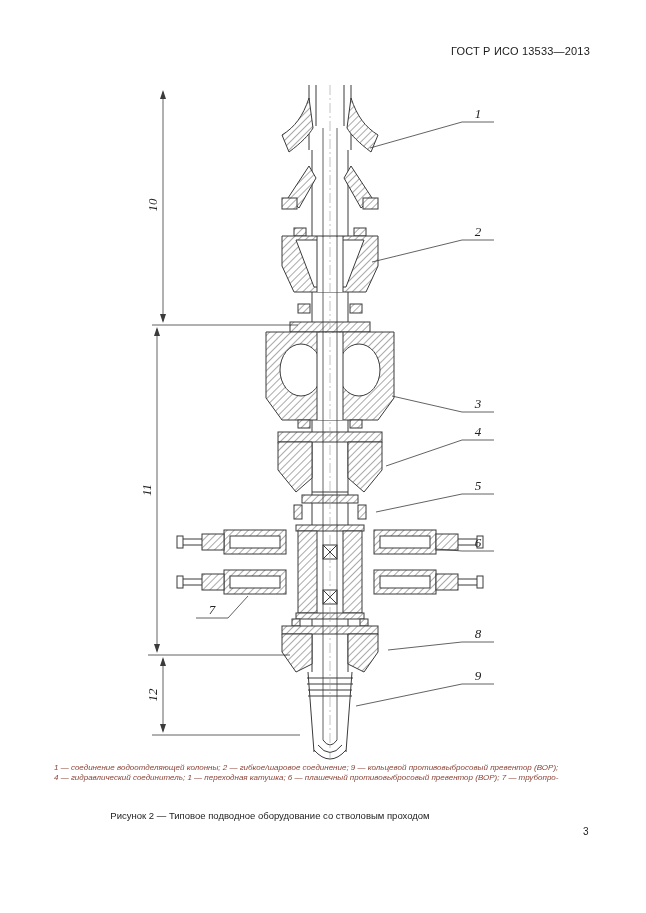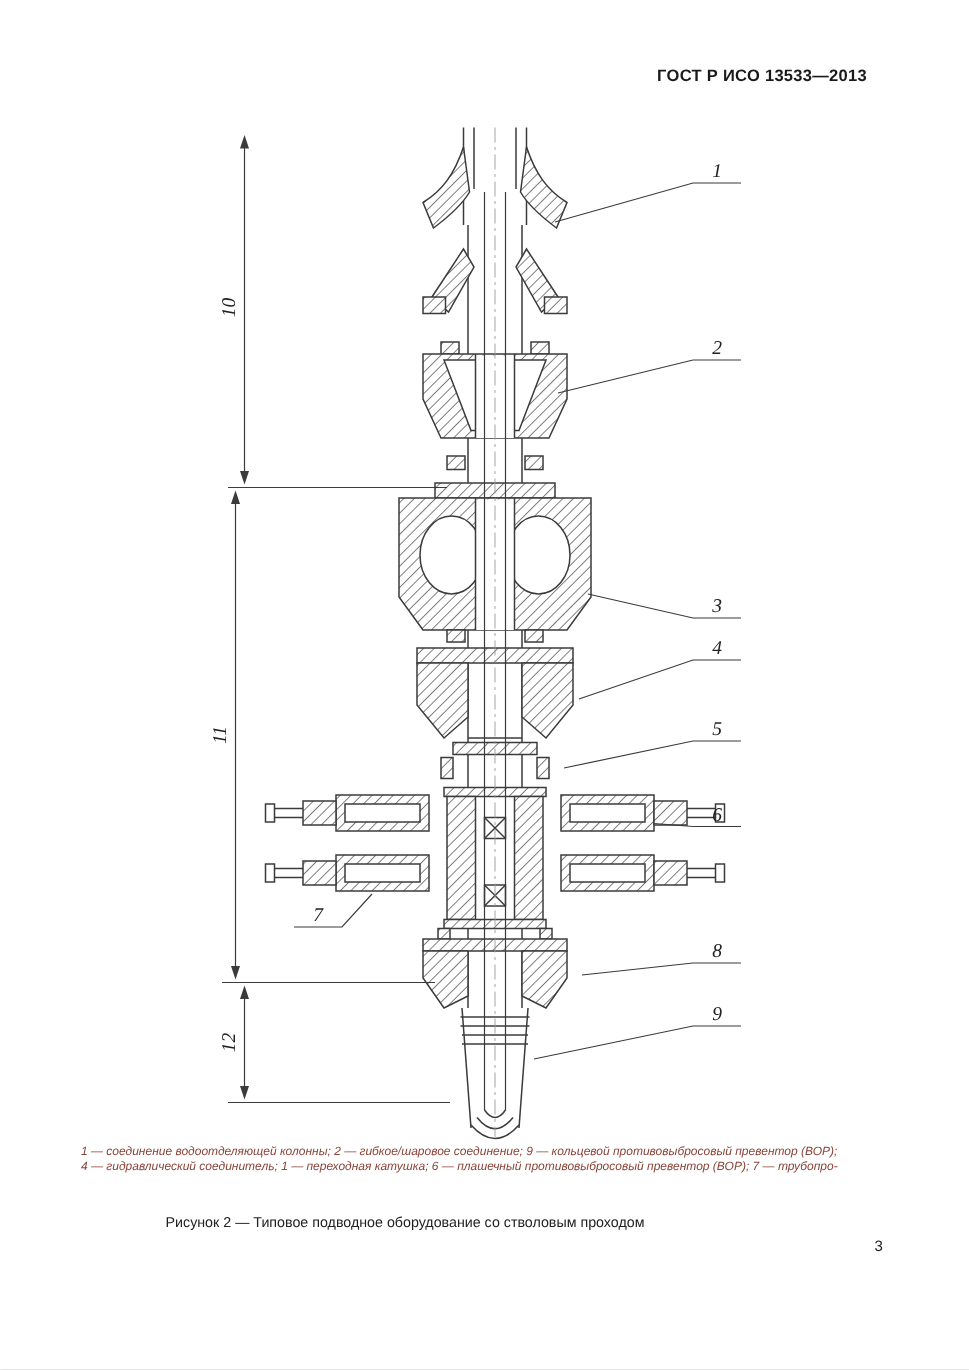--- a/index.html
+++ b/index.html
@@ -5,22 +5,22 @@
   html,body{margin:0;padding:0;background:#e8e8e8;}
   .page{
     position:relative;
     width:646px;height:913px;
     background:#ffffff;
     font-family:"Liberation Sans",sans-serif;
     overflow:hidden;
     box-shadow:0 0 4px rgba(0,0,0,.25);
   }
   .doc-header{
-    position:absolute;top:45px;right:68px;
-    font-size:11px;font-weight:bold;color:#1a1a1a;
+    position:absolute;top:45px;right:56px;
+    font-size:11px;font-weight:normal;color:#1a1a1a;
     letter-spacing:.2px;
   }
   .figure-area{position:absolute;top:0;left:0;width:646px;height:765px;}
   .figure-area svg{position:absolute;top:0;left:0;}
   .callout{
     position:absolute;
     font-family:"Liberation Serif",serif;
     font-style:italic;font-size:13px;color:#222;
     transform:translate(-50%,-100%);
     line-height:1;

